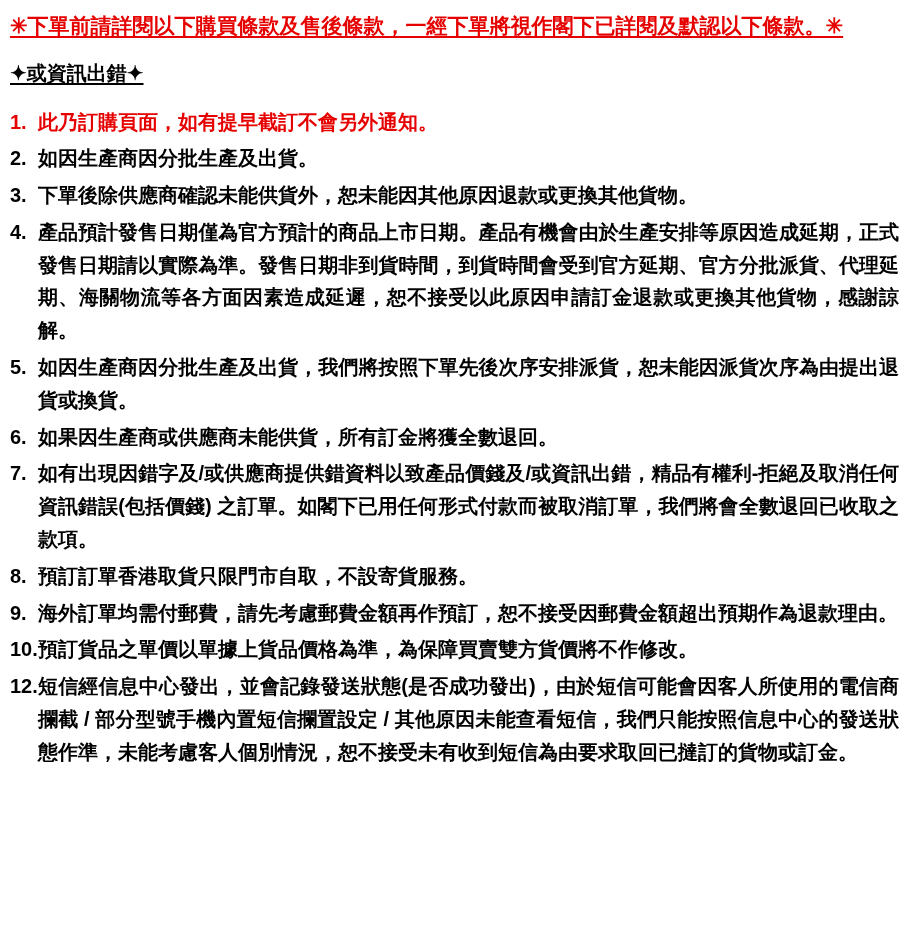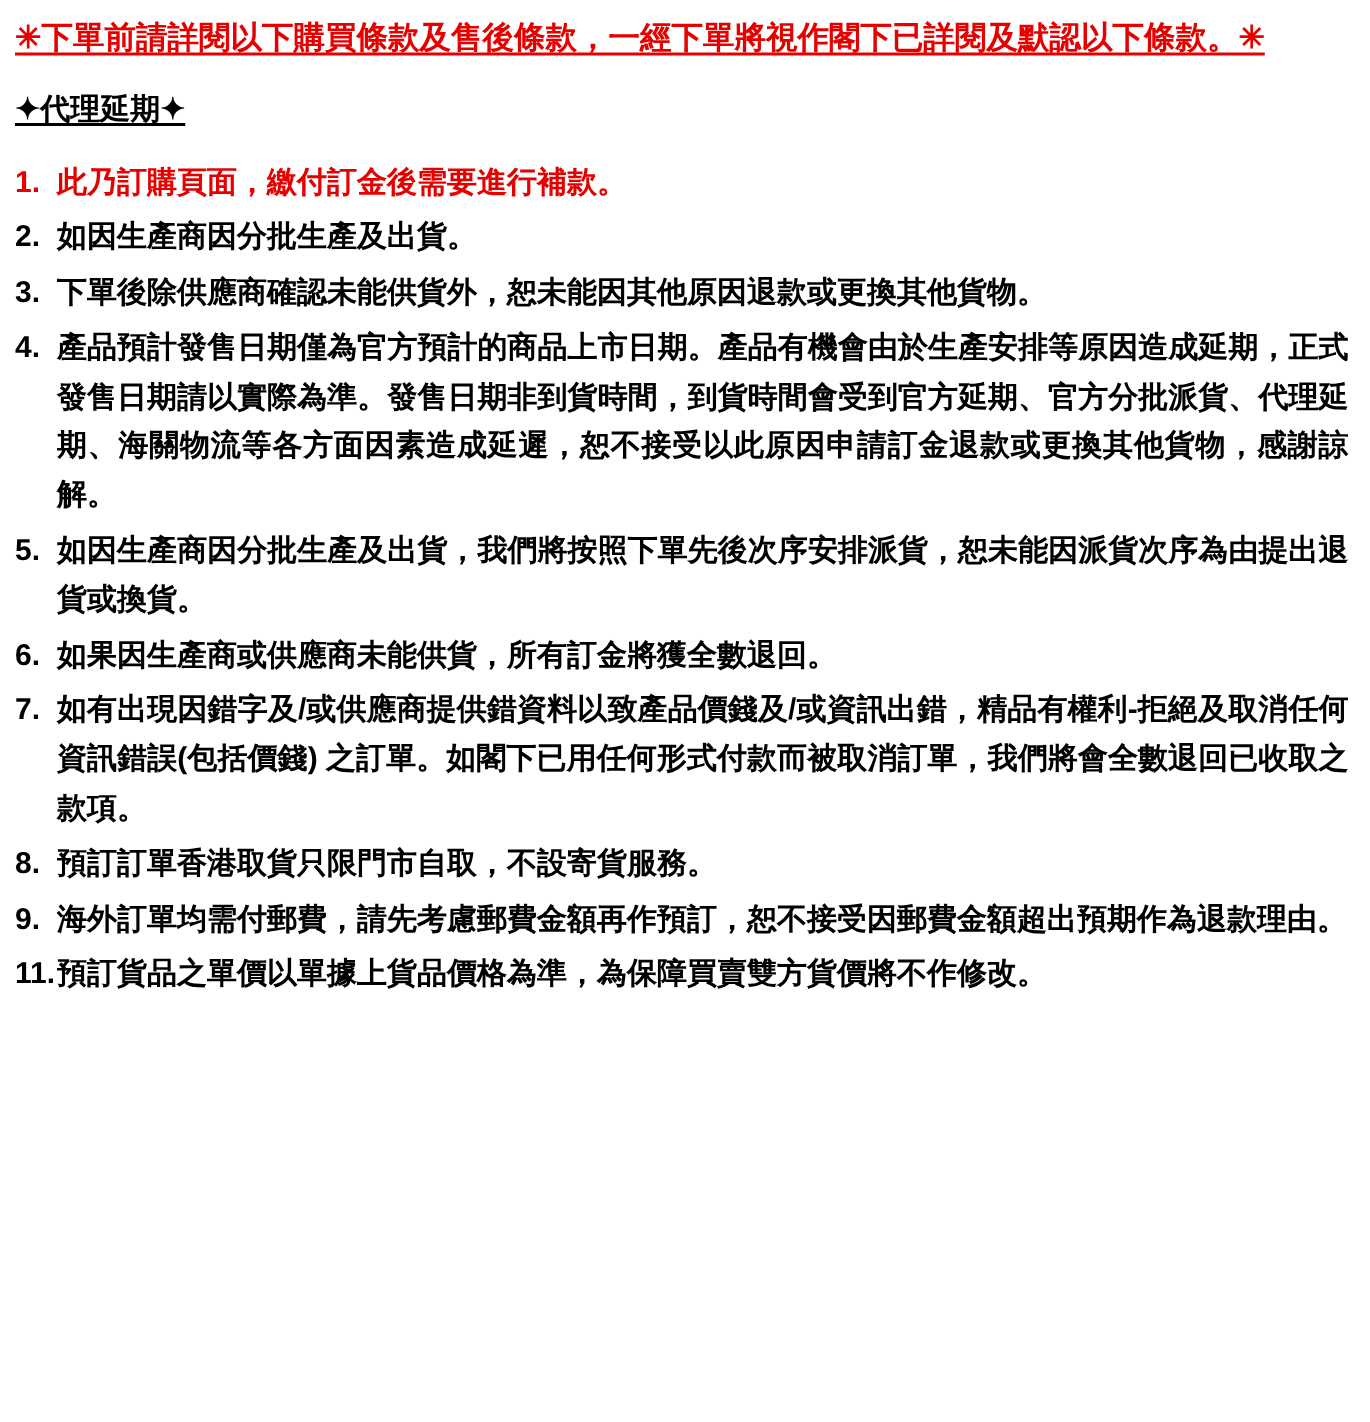--- a/index.html
+++ b/index.html
@@ -73,26 +73,26 @@
   }
 </style>
 </head>
 <body>
 
 <div class="page">
   <div class="notice">
     <span>✳下單前請詳閱以下購買條款及售後條款，一經下單將視作閣下已詳閱及默認以下條款。✳</span>
   </div>
   <div class="section-title">
-    <span>✦代理延期✦</span>
+    <span>✦或資訊出錯✦</span>
   </div>
   <ol class="terms" id="terms-list">
       <li class="red-item">
         <span class="num">1.</span>
-        <span class="content"><span class="seg-normal">此乃訂購頁面，繳付訂金後需要進行補款。</span></span>
+        <span class="content"><span class="seg-normal">此乃訂購頁面，如有提早截訂不會另外通知。</span></span>
       </li>
       <li>
         <span class="num">2.</span>
         <span class="content"><span class="seg-normal">如因生產商因分批生產及出貨。</span></span>
       </li>
       <li>
         <span class="num">3.</span>
         <span class="content"><span class="seg-normal">下單後除供應商確認未能供貨外，恕未能因其他原因退款或更換其他貨物。</span></span>
       </li>
       <li>
@@ -113,17 +113,21 @@
       </li>
       <li>
         <span class="num">8.</span>
         <span class="content"><span class="seg-normal">預訂訂單香港取貨只限門市自取，不設寄貨服務。</span></span>
       </li>
       <li>
         <span class="num">9.</span>
         <span class="content"><span class="seg-normal">海外訂單均需付郵費，請先考慮郵費金額再作預訂，恕不接受因郵費金額超出預期作為退款理由。</span></span>
       </li>
       <li>
-        <span class="num">11.</span>
+        <span class="num">10.</span>
         <span class="content"><span class="seg-normal">預訂貨品之單價以單據上貨品價格為準，為保障買賣雙方貨價將不作修改。</span></span>
+      </li>
+      <li>
+        <span class="num">12.</span>
+        <span class="content"><span class="seg-normal">短信經信息中心發出，並會記錄發送狀態(是否成功發出)，由於短信可能會因客人所使用的電信商攔截 / 部分型號手機內置短信攔置設定 / 其他原因未能查看短信，我們只能按照信息中心的發送狀態作準，未能考慮客人個別情況，恕不接受未有收到短信為由要求取回已撻訂的貨物或訂金。</span></span>
       </li>
     </ol>
 </div>
 
 </body></html>

